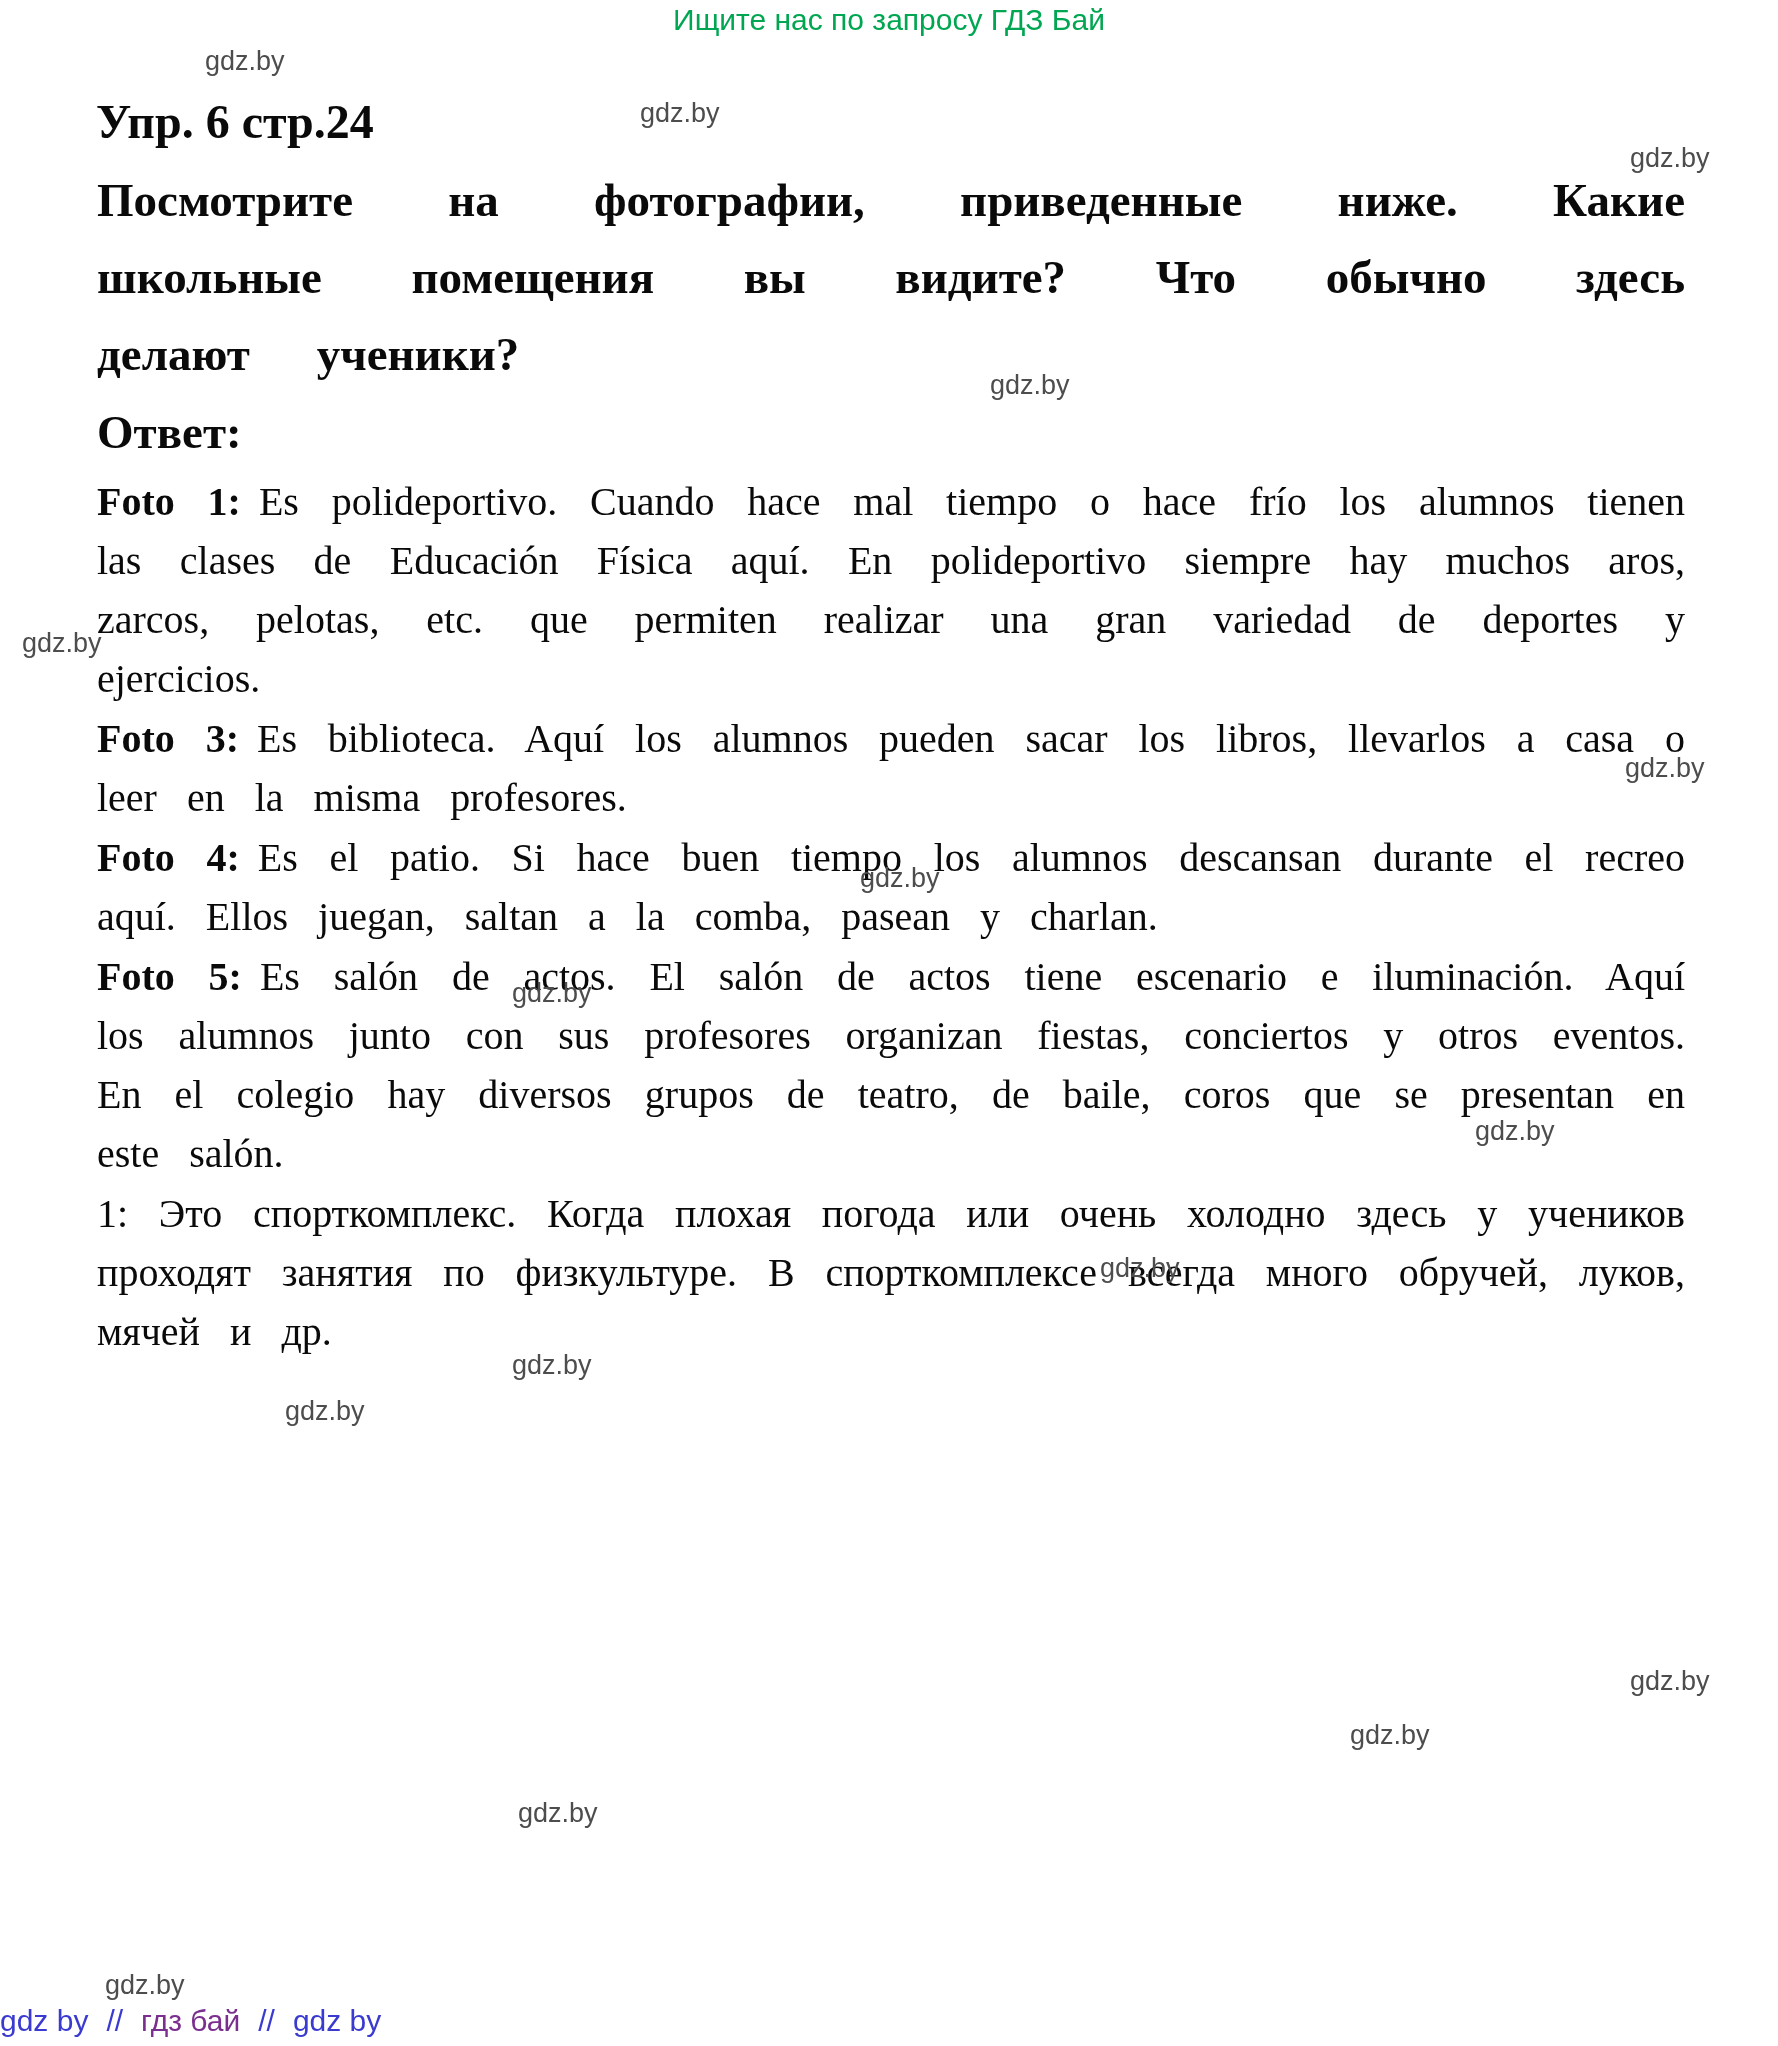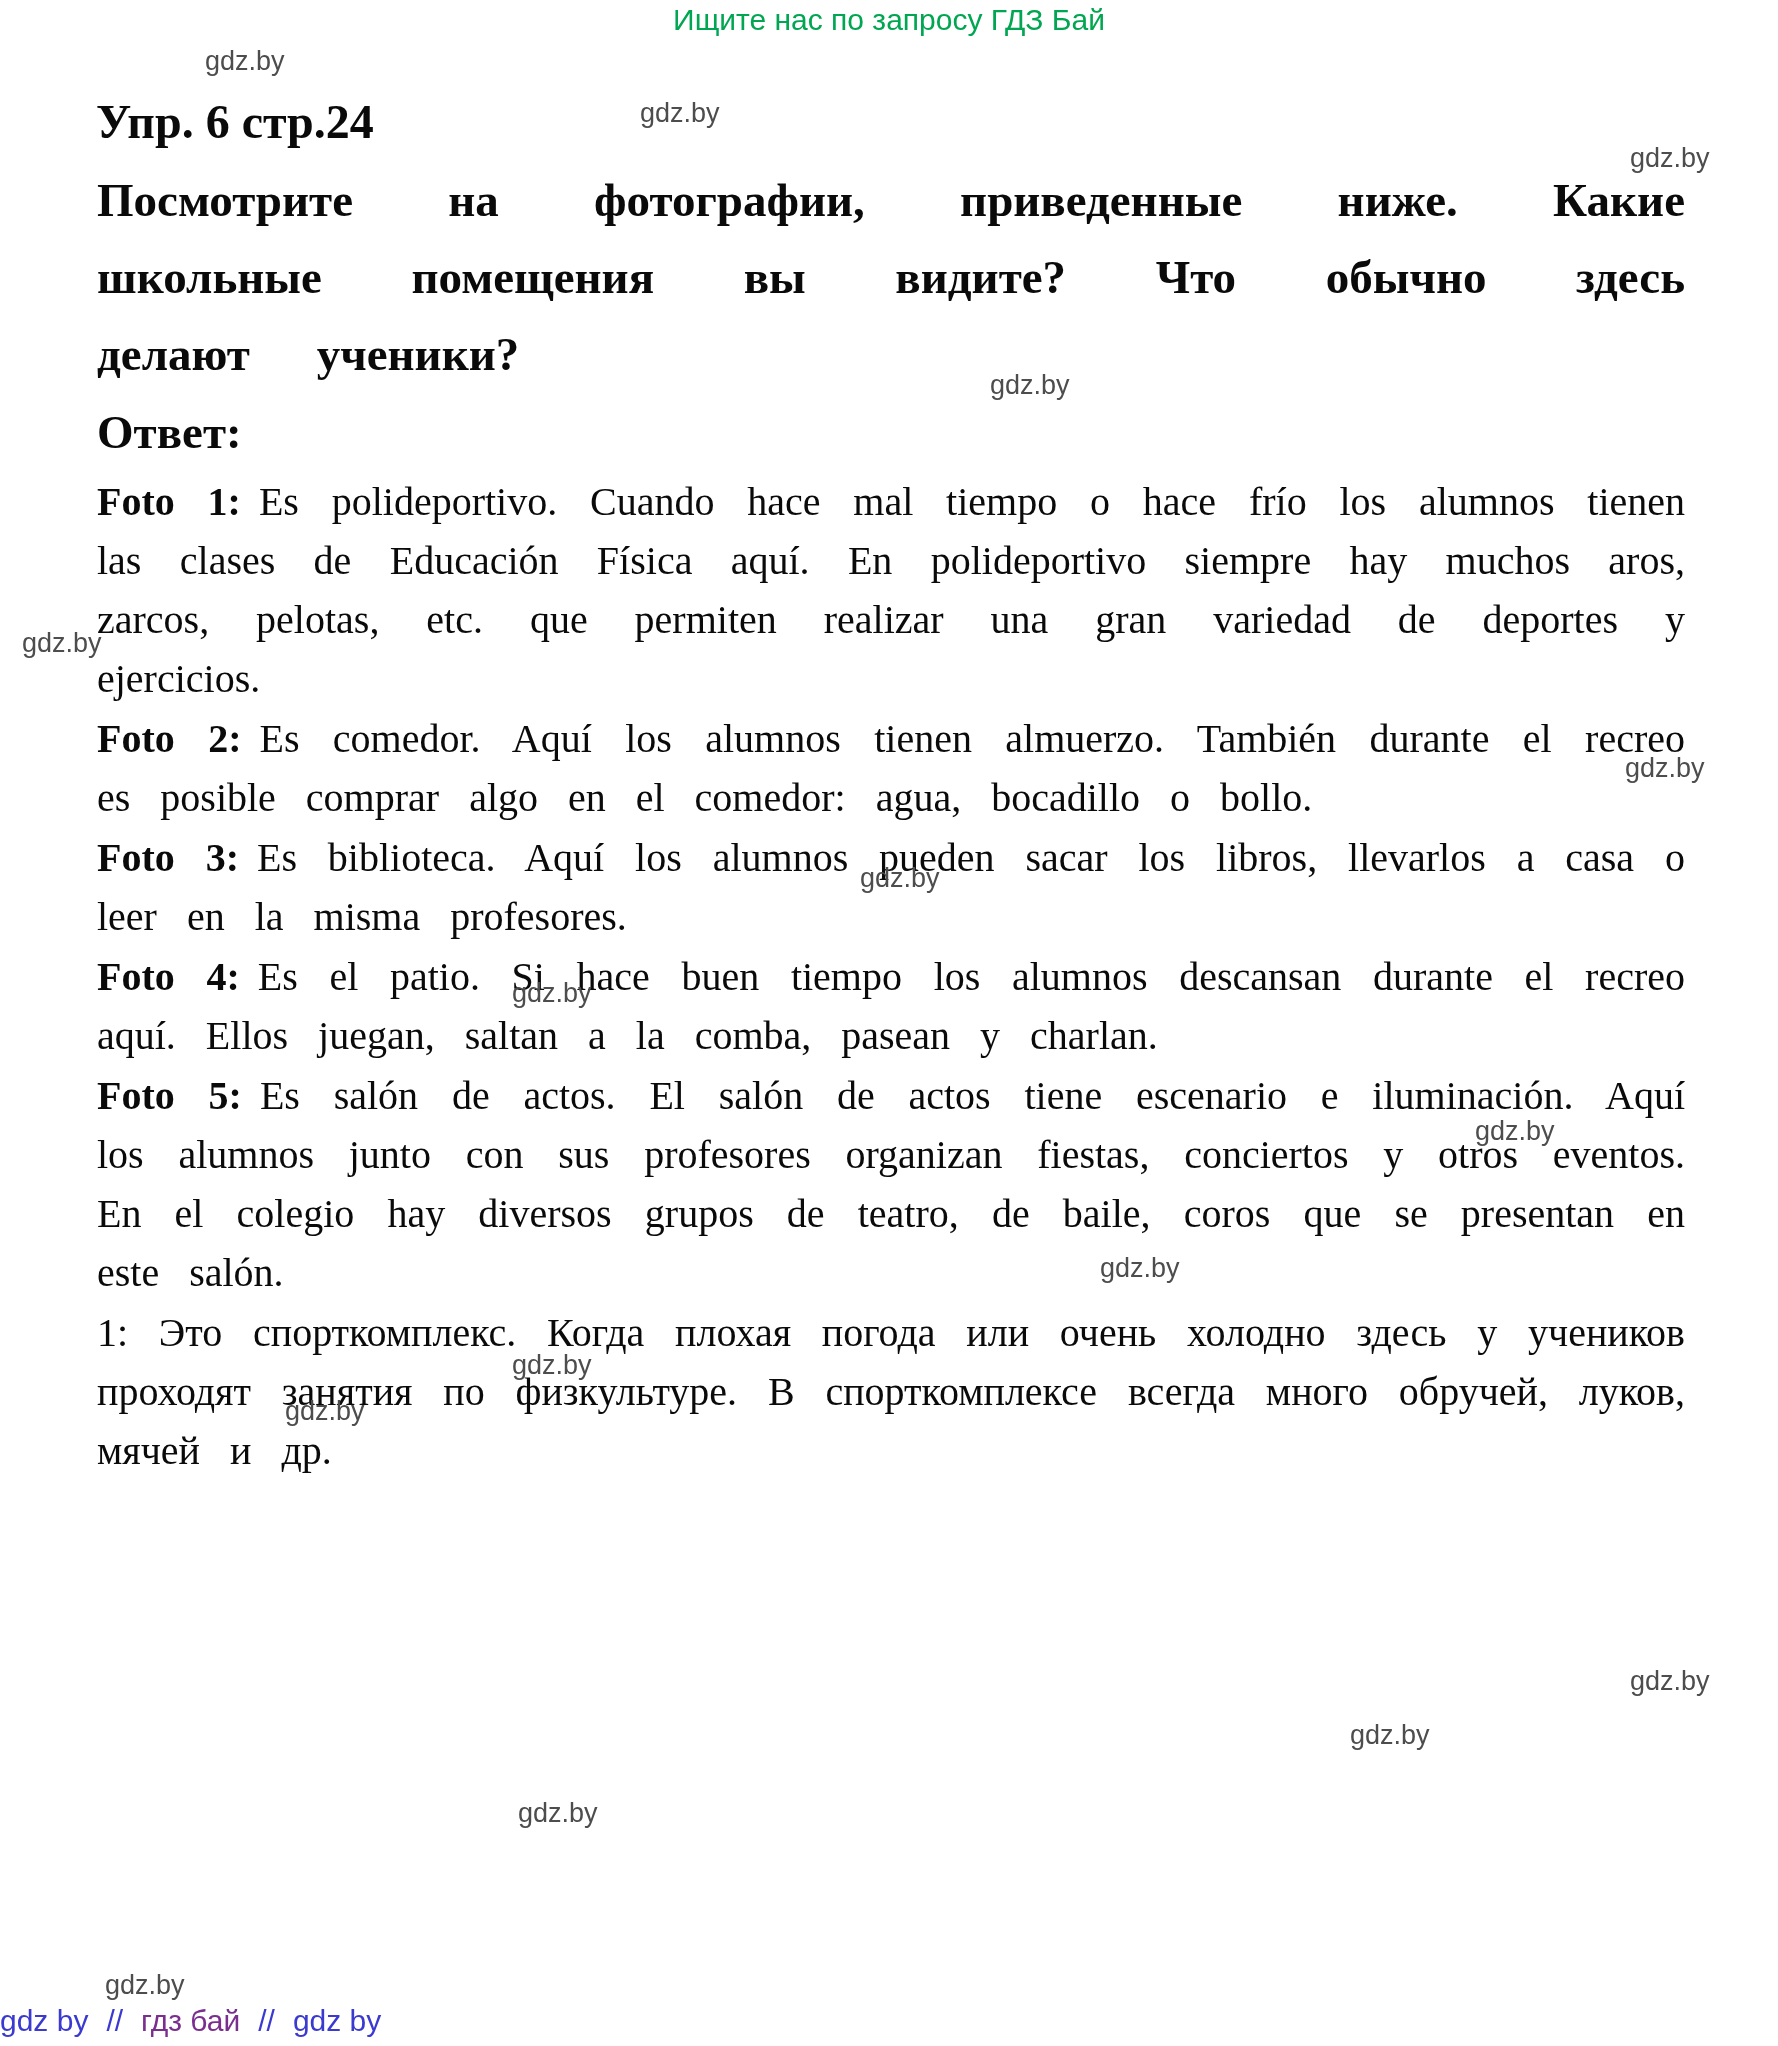--- a/index.html
+++ b/index.html
@@ -95,21 +95,20 @@
 
   <div class="content">
     <h1 class="title">Упр. 6 стр.24</h1>
 
     <p class="question">Посмотрите на фотографии, приведенные ниже. Какие школьные помещения вы видите? Что обычно здесь делают ученики?</p>
 
     <p class="answer-label">Ответ:</p>
 
     <p class="para"><span class="lead">Foto 1:</span><span>Es polideportivo. Cuando hace mal tiempo o hace frío los alumnos tienen las clases de Educación Física aquí. En polideportivo siempre hay muchos aros, zarcos, pelotas, etc. que permiten realizar una gran variedad de deportes y ejercicios.</span></p>
 
-    <p class="para"><span class="lead">Foto 2:</span><span>Es comedor. Aquí los alumnos tienen almuerzo. También durante el recreo es posible comprar algo en el comedor: agua, bocadillo o bollo.</span></p>
 
     <p class="para"><span class="lead">Foto 3:</span><span>Es biblioteca. Aquí los alumnos pueden sacar los libros, llevarlos a casa o leer en la misma profesores.</span></p>
 
     <p class="para"><span class="lead">Foto 4:</span><span>Es el patio. Si hace buen tiempo los alumnos descansan durante el recreo aquí. Ellos juegan, saltan a la comba, pasean y charlan.</span></p>
 
     <p class="para"><span class="lead">Foto 5:</span><span>Es salón de actos. El salón de actos tiene escenario e iluminación. Aquí los alumnos junto con sus profesores organizan fiestas, conciertos y otros eventos. En el colegio hay diversos grupos de teatro, de baile, coros que se presentan en este salón.</span></p>
 
     <p class="para"><span>1: Это спорткомплекс. Когда плохая погода или очень холодно здесь у учеников проходят занятия по физкультуре. В спорткомплексе всегда много обручей, луков, мячей и др.</span></p>
   </div>
 

